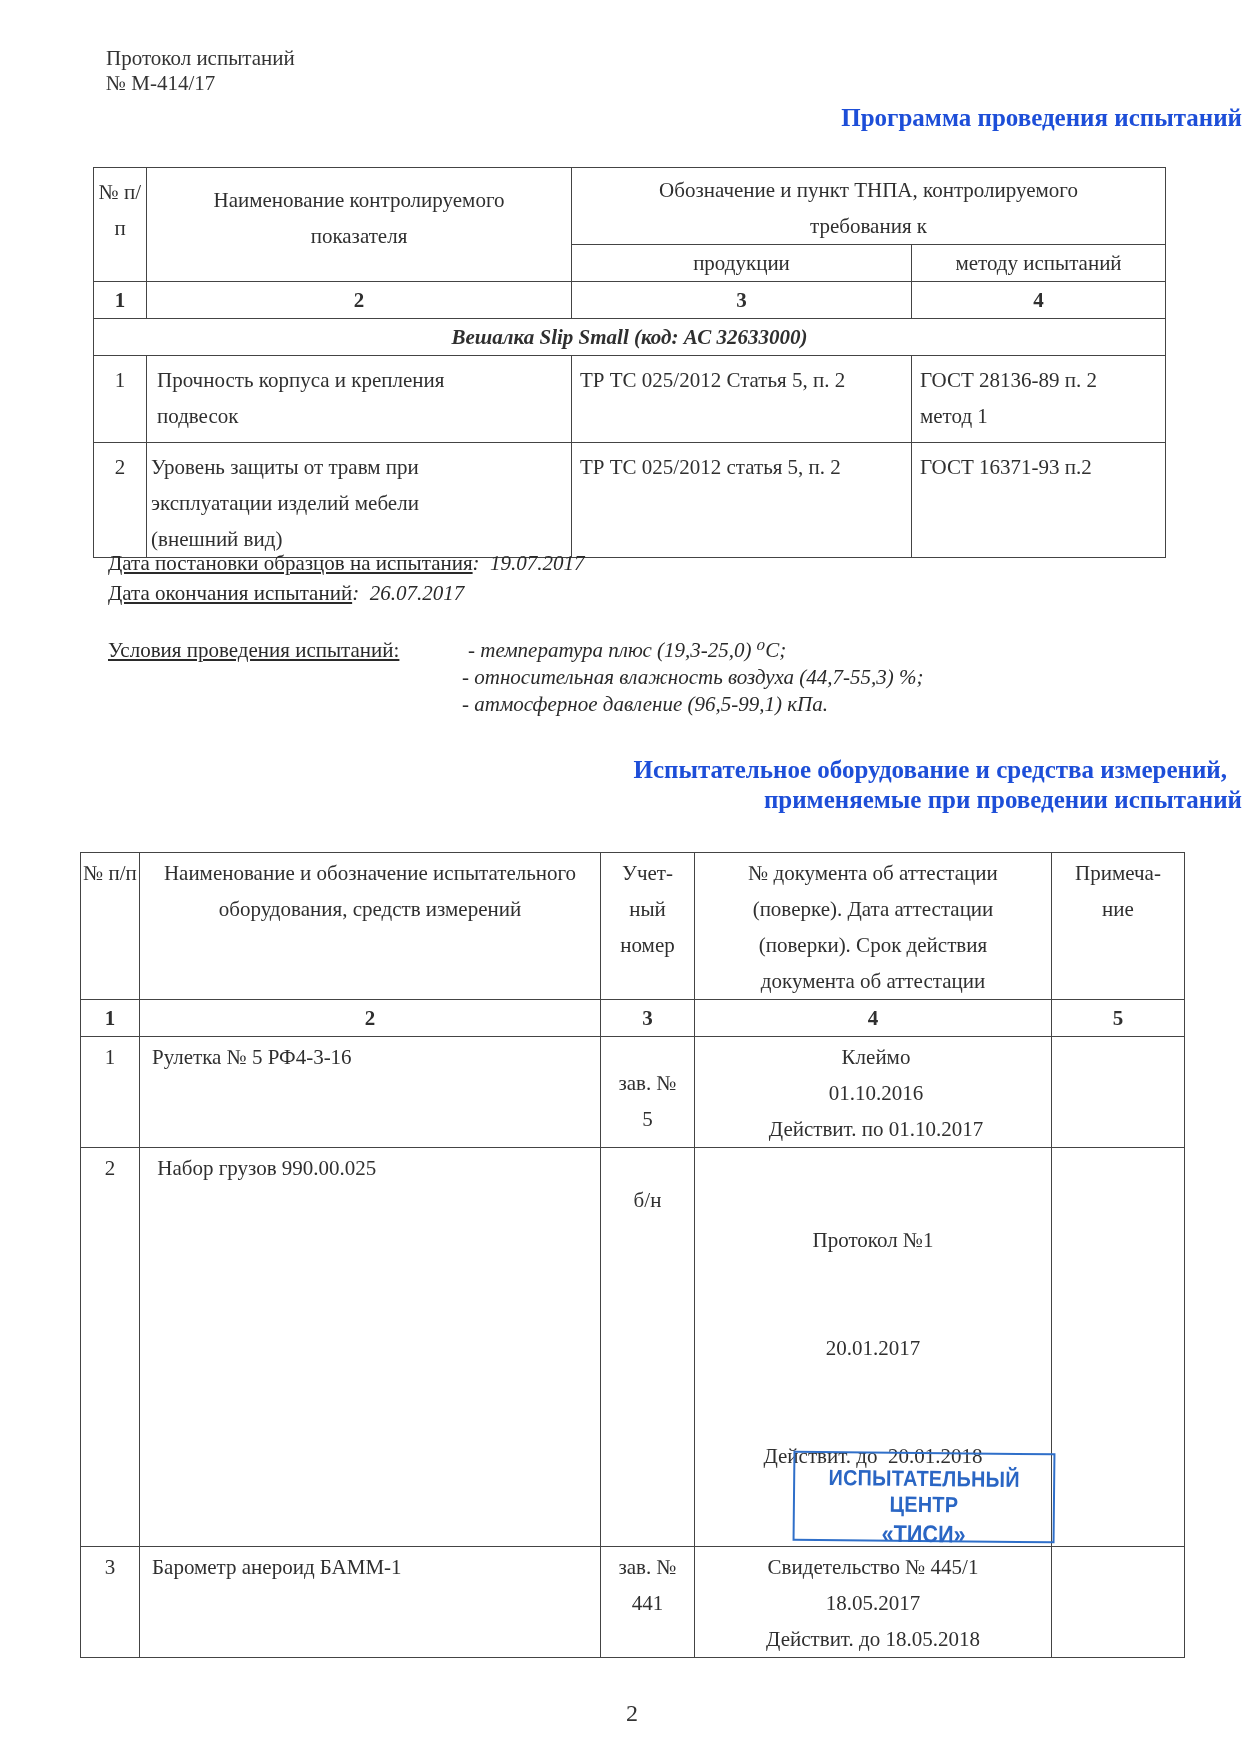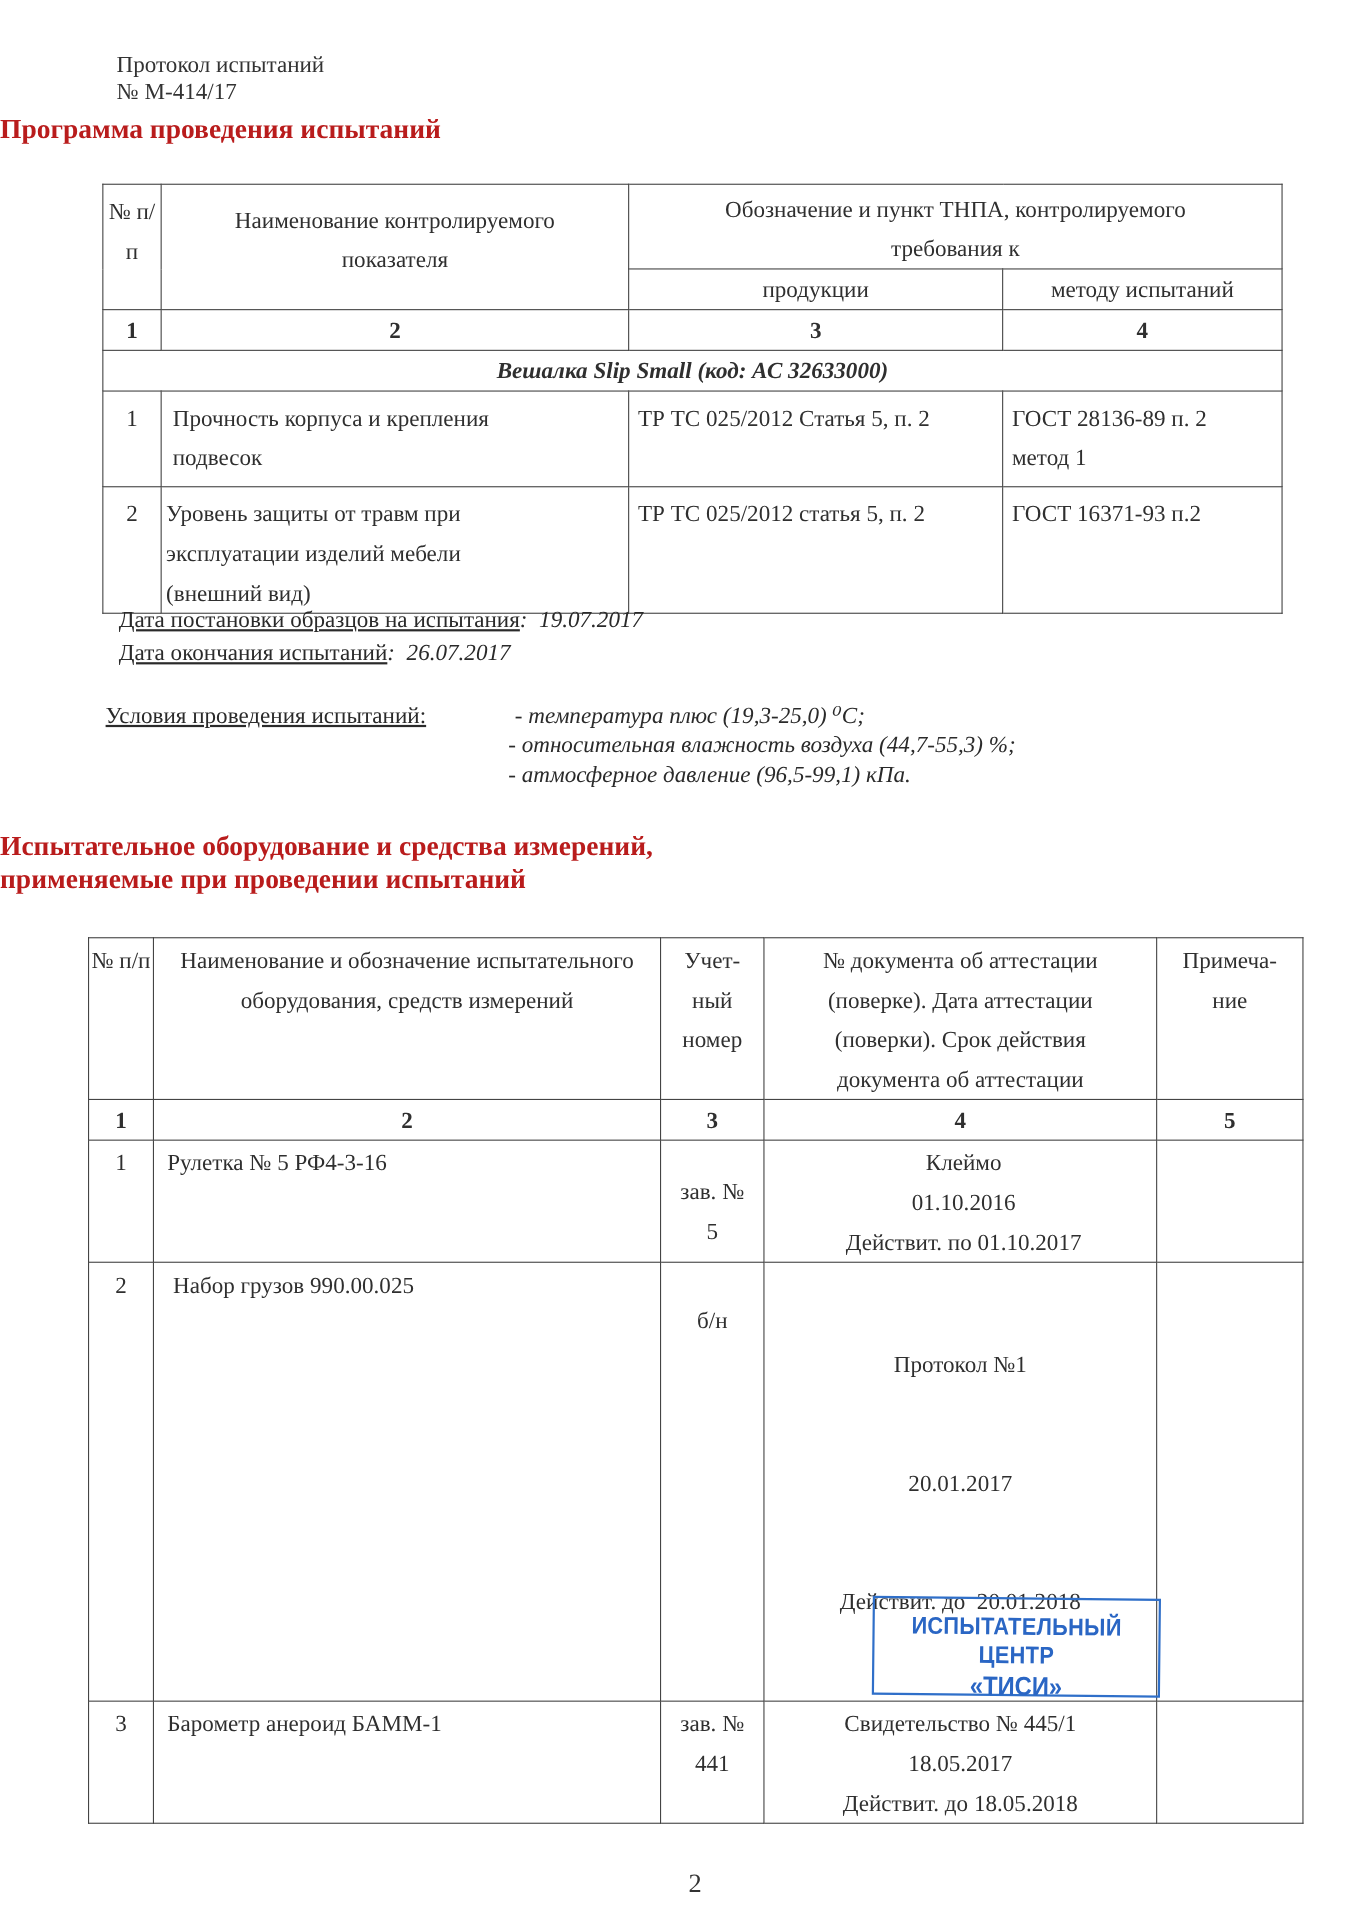--- a/index.html
+++ b/index.html
@@ -1,20 +1,20 @@
 <!DOCTYPE html>
 <html><head>
 <meta charset="utf-8">
 <style>
   html, body { margin: 0; padding: 0; background: #ffffff; }
   body { width: 1242px; height: 1756px; position: relative; overflow: hidden;
          font-family: "Liberation Serif", "DejaVu Serif", serif; color: #2a2a2a; }
   .abs { position: absolute; }
   .hdr-line { font-size: 21px; color: #333; line-height: 25px; }
-  .section-title { font-weight: bold; font-size: 25px; text-align: left; color: #b91c1c; line-height: 30px; }
+  .section-title { font-weight: bold; font-size: 25px; text-align: right; color: #1d4ed8; line-height: 30px; }
   table { border-collapse: collapse; position: absolute; table-layout: fixed; }
   td, th { border: 1.5px solid #444; font-weight: normal; font-size: 21px; line-height: 36px;
            padding: 0 8px; vertical-align: top; color: #2f2f2f; }
   .c { text-align: center; }
   .num-row td { font-weight: bold; text-align: center; vertical-align: middle; padding: 0; }
   .group-row td { font-weight: bold; font-style: italic; text-align: center; vertical-align: middle; }
   .line { font-size: 21px; line-height: 26px; }
   .u { text-decoration: underline; }
   .it { font-style: italic; }
   .stamp { position: absolute; left: 793px; top: 1452px; width: 258px; height: 86px;
@@ -74,28 +74,28 @@
 </tbody>
   </table>
 
 <div class="abs line" style="left:108px; top:550px;">
   <span class="u">Дата постановки образцов на испытания</span><span class="it">:&nbsp;&nbsp;</span><span class="it">19.07.2017</span>
 </div>
 <div class="abs line" style="left:108px; top:580px;">
   <span class="u">Дата окончания испытаний</span><span class="it">:&nbsp;&nbsp;</span><span class="it">26.07.2017</span>
 </div>
 
-<div class="abs line" style="left:96px; top:637px;">
+<div class="abs line" style="left:108px; top:637px;">
   <span class="u">Условия проведения испытаний:</span>
 </div>
 <div class="abs line it" style="left:468px; top:637px;">-  температура  плюс (19,3-25,0) ⁰С;</div>
 <div class="abs line it" style="left:462px; top:664px;">- относительная влажность воздуха (44,7-55,3) %;</div>
 <div class="abs line it" style="left:462px; top:691px;">- атмосферное давление (96,5-99,1) кПа.</div>
 
-<div class="abs section-title" style="left:0; width:1211px; top:755px;">Испытательное оборудование и средства измерений,</div>
+<div class="abs section-title" style="left:16px; width:1211px; top:755px;">Испытательное оборудование и средства измерений,</div>
 <div class="abs section-title" style="left:0; width:1242px; top:785px;">применяемые при проведении испытаний</div>
 
 <table style="left:80px; top:852px; width:1104px;">
   <colgroup>
     <col style="width:59px">
       <col style="width:461px">
       <col style="width:94px">
       <col style="width:357px">
       <col style="width:133px">
   </colgroup>

